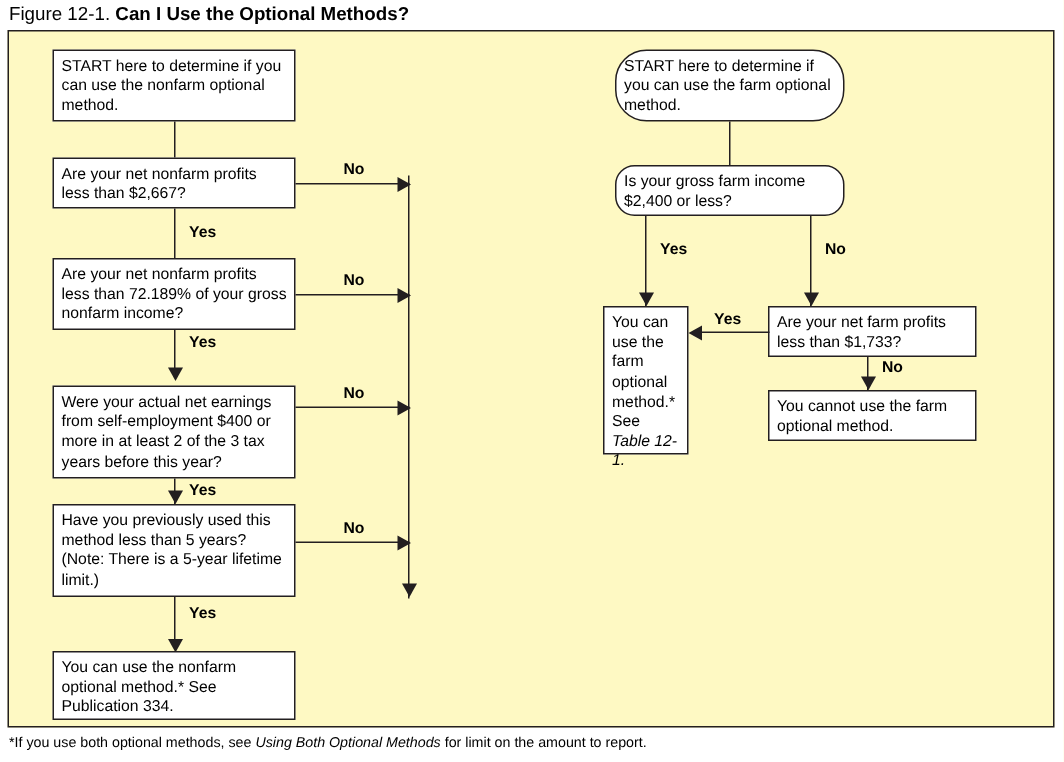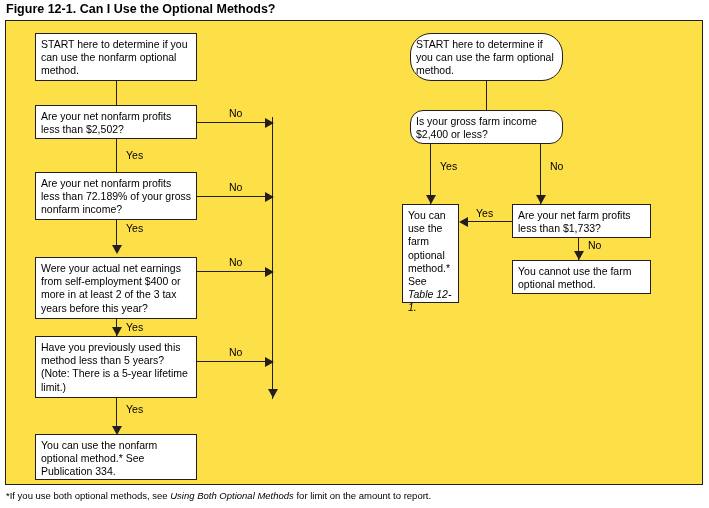--- a/index.html
+++ b/index.html
@@ -21,32 +21,32 @@
     height: 508px;
   }
   #figure-title {
     position: absolute;
     left: 6px;
     top: 1px;
     font-size: 12.5px;
     line-height: 16px;
     white-space: nowrap;
   }
-  #figure-title .fig-num { font-weight: bold; }
+  #figure-title .fig-num { font-weight: normal; }
   #figure-title .fig-name { font-weight: bold; }
 
   #figure-frame {
     position: absolute;
     left: 5px;
     top: 20px;
     width: 698px;
     height: 465px;
     border: 1px solid #231f20;
     box-sizing: border-box;
-    background: #fde047;
+    background: #fef9c3;
   }
 
   #footnote {
     position: absolute;
     left: 6px;
     top: 490px;
     font-size: 9.5px;
     line-height: 12px;
     white-space: nowrap;
   }
@@ -96,21 +96,21 @@
     position: absolute;
     width: 0;
     height: 0;
     border-top: 5px solid transparent;
     border-bottom: 5px solid transparent;
     border-right: 9px solid #231f20;
   }
   .elabel {
     position: absolute;
     font-size: 10.5px;
-    font-weight: normal;
+    font-weight: bold;
     line-height: 12px;
     white-space: nowrap;
     text-align: center;
   }
 </style>
 </head>
 <body>
 
 <div id="figure-root">
 
@@ -119,21 +119,21 @@
     <span class="fig-name">Can I Use the Optional Methods?</span>
   </div>
 
   <div id="figure-frame">
 
     <div class="fbox" style="left:29px; top:12px; width:162px; height:48px;">START here to determine if you can use the nonfarm optional method.</div>
 
     <div class="vline" style="left:110px; top:60px; height:35px;"></div>
     <div class="arrow-down" style="left:106px; top:93px;"></div>
 
-    <div class="fbox" style="left:29px; top:84px; width:162px; height:34px;">Are your net nonfarm profits less than $2,502?</div>
+    <div class="fbox" style="left:29px; top:84px; width:162px; height:34px;">Are your net nonfarm profits less than $2,667?</div>
 
     <div class="hline" style="left:191px; top:101px; width:76px;"></div>
     <div class="arrow-right" style="left:259px; top:97px;"></div>
     <div class="elabel" style="left:223px; top:86px;">No</div>
 
     <div class="vline" style="left:110px; top:118px; height:44px;"></div>
     <div class="arrow-down" style="left:106px; top:160px;"></div>
     <div class="elabel" style="left:120px; top:128px;">Yes</div>
 
     <div class="fbox" style="left:29px; top:151px; width:162px; height:48px;">Are your net nonfarm profits less than 72.189% of your gross nonfarm income?</div>

